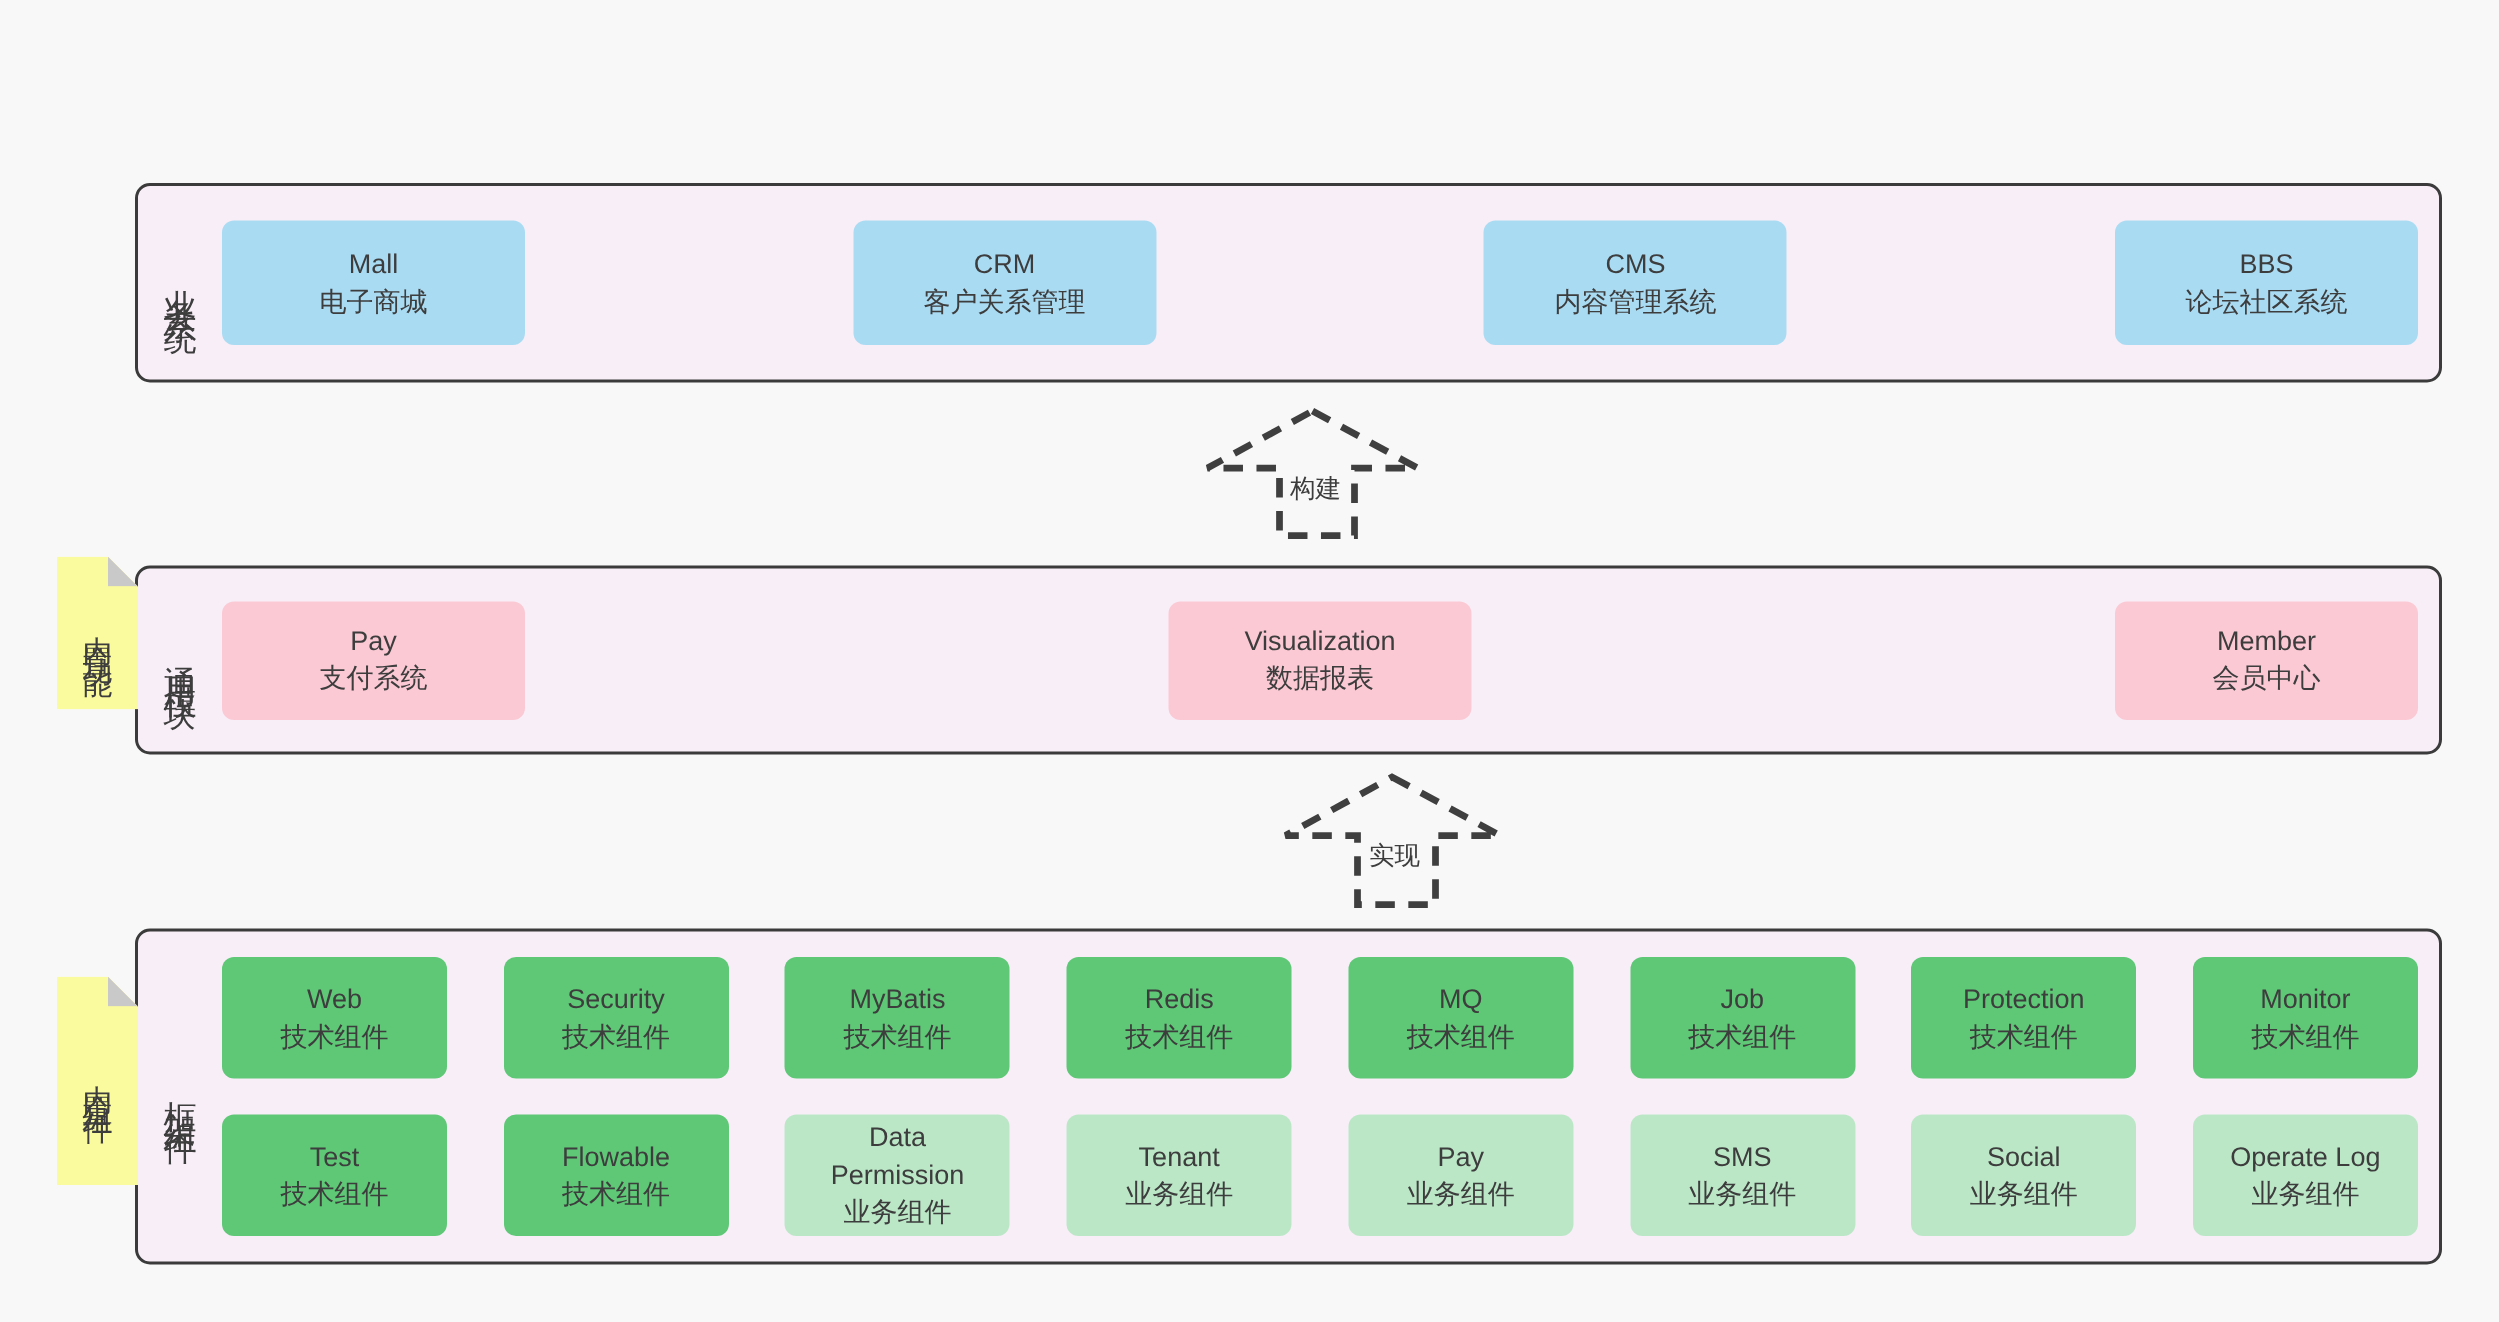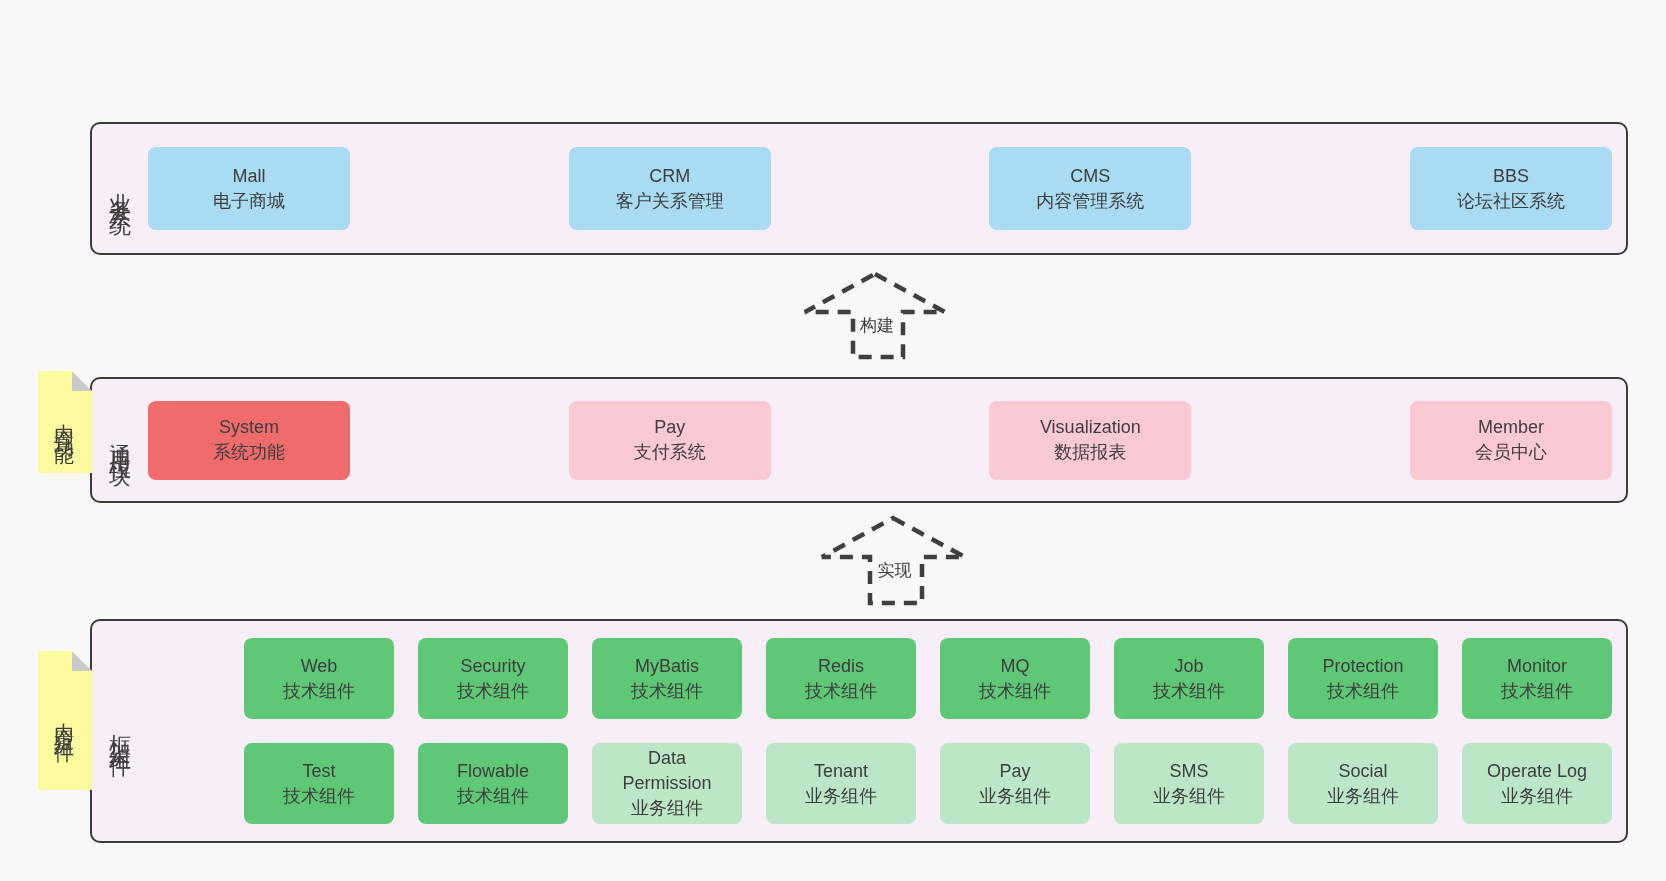--- a/index.html
+++ b/index.html
@@ -51,21 +51,21 @@
   .blue{background:var(--box-blue);}
   .red{background:var(--box-red);}
   .pink{background:var(--box-pink);}
   .green{background:var(--box-green);}
   .lgreen{background:var(--box-green-light);}
   
   .rows{
     flex:1; display:flex; flex-direction:column;
     justify-content:center; gap:24px; padding-right:14px;
   }
-  .row{display:flex; justify-content:flex-end;gap:24px;}
+  .row{display:flex; justify-content:space-between;gap:24px;}
   .row .bbox{width:150px; height:81px; padding:0 13px;}
   
   .note{
     position:absolute; left:38px; width:54px; z-index:3;
     background:var(--note-yellow);
     clip-path:polygon(0 0, calc(100% - 20px) 0, 100% 20px, 100% 100%, 0 100%);
     display:flex; align-items:center; justify-content:center;
   }
   #note-functions{top:371px; height:102px;}
   #note-components{top:651px; height:139px;}
@@ -74,21 +74,21 @@
     font-size:20px; letter-spacing:7px; color:var(--text);
   }
   .note .fold{
     position:absolute; top:0; right:0; width:20px; height:20px;
     background:var(--note-fold);
     clip-path:polygon(0 0, 100% 100%, 0 100%);
   }
   
   .arrow{position:absolute;}
   #arrow-build{left:800px; top:270px; width:148px; height:92px;}
-  #arrow-implement{left:814px; top:514px; width:155px; height:93px;}
+  #arrow-implement{left:849px; top:514px; width:155px; height:93px;}
   .arrow svg{display:block; width:100%; height:100%;}
   .arrow path{
     fill:none; stroke:var(--arrow); stroke-width:4.5;
     stroke-dasharray:13 9;
   }
   .arrow-label{
     position:absolute; left:52%; top:47%;
     transform:translateX(-50%);
     background:var(--page-bg);
     font-size:17px; padding:1px 4px; white-space:nowrap;
@@ -129,24 +129,20 @@
       <path d="M75 4 L145 42 L103 42 L103 87 L53 87 L53 42 L5 42 Z"></path>
     </svg>
     <div class="arrow-label">构建</div>
   </div>
 
   <section class="band" id="band-modules">
     <div class="band-label">
       <span>通用模块</span>
     </div>
     <div class="band-boxes">
-      <div class="bbox red">
-        <div>System</div>
-        <div>系统功能</div>
-      </div>
       <div class="bbox pink">
         <div>Pay</div>
         <div>支付系统</div>
       </div>
       <div class="bbox pink">
         <div>Visualization</div>
         <div>数据报表</div>
       </div>
       <div class="bbox pink">
         <div>Member</div>

